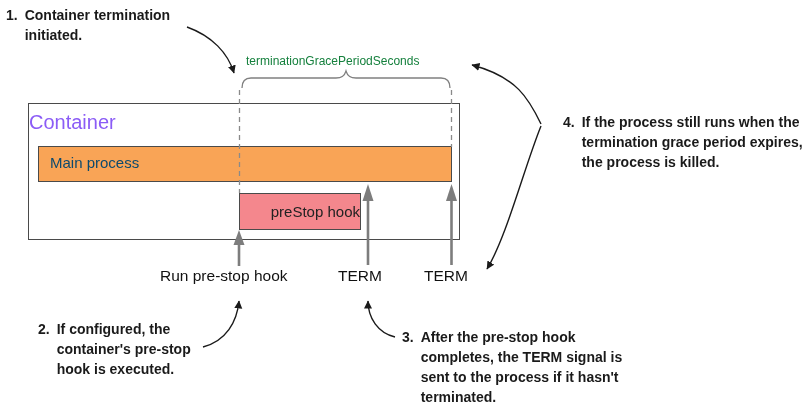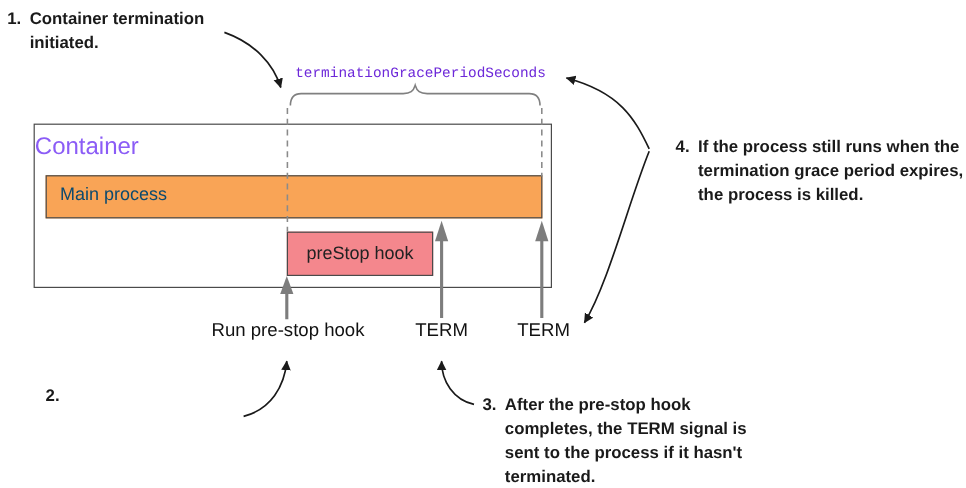--- a/index.html
+++ b/index.html
@@ -17,32 +17,32 @@
   .main-process-bar{
     left:38px;top:146px;width:414px;height:36px;
     background:var(--main-process-fill,#F9A456);
     border:1.2px solid #4a4a4a;box-sizing:border-box;
   }
   .main-process-label{left:50px;top:154px;font-size:15px;color:#0c4a6e;}
   .prestop-bar{
     left:239px;top:193px;width:122px;height:37px;
     background:var(--prestop-fill,#F4878D);
     border:1.2px solid #4a4a4a;box-sizing:border-box;
-    display:flex;align-items:center;justify-content:center;
+    display:flex;align-items:center;justify-content:flex-end;
     font-size:15px;color:#222;
   }
   
-  .tl-label{font-size:15.5px;color:#111;text-align:center;}
+  .tl-label{font-size:15.5px;color:#111;text-align:left;}
   .lbl-runprestop{left:160px;top:267px;width:160px;}
   .lbl-term{left:338px;top:267px;width:60px;}
   .lbl-kill{left:424px;top:267px;width:58px;}
   
   .grace-label{
-    left:246px;top:54px;font-family:Liberation Mono, monospace;
-    font-size:12px;color:#6d28d9;letter-spacing:0;
+    left:246px;top:54px;font-family:Liberation Sans, sans-serif;
+    font-size:12px;color:#15803d;letter-spacing:0;
   }
   
   .ann{
     position:absolute;display:flex;gap:7px;
     font-weight:bold;font-size:14px;line-height:1.42;
     color:var(--annotation-text,#1a1a1a);
   }
   .ann .txt{white-space:pre-line;}
   .ann-1{left:6px;top:6px;}
   .ann-2{left:38px;top:320px;}
@@ -78,20 +78,23 @@
   <div class="abs tl-label lbl-term">TERM</div>
   <div class="abs tl-label lbl-kill">TERM</div>
 
   <div class="ann ann-1">
     <span class="num">1.</span>
     <span class="txt">Container termination
 initiated.</span>
   </div>
   <div class="ann ann-2">
     <span class="num">2.</span>
+    <span class="txt">If configured, the
+container's pre-stop
+hook is executed.</span>
   </div>
   <div class="ann ann-3">
     <span class="num">3.</span>
     <span class="txt">After the pre-stop hook
 completes, the TERM signal is
 sent to the process if it hasn't
 terminated.</span>
   </div>
   <div class="ann ann-4">
     <span class="num">4.</span>

